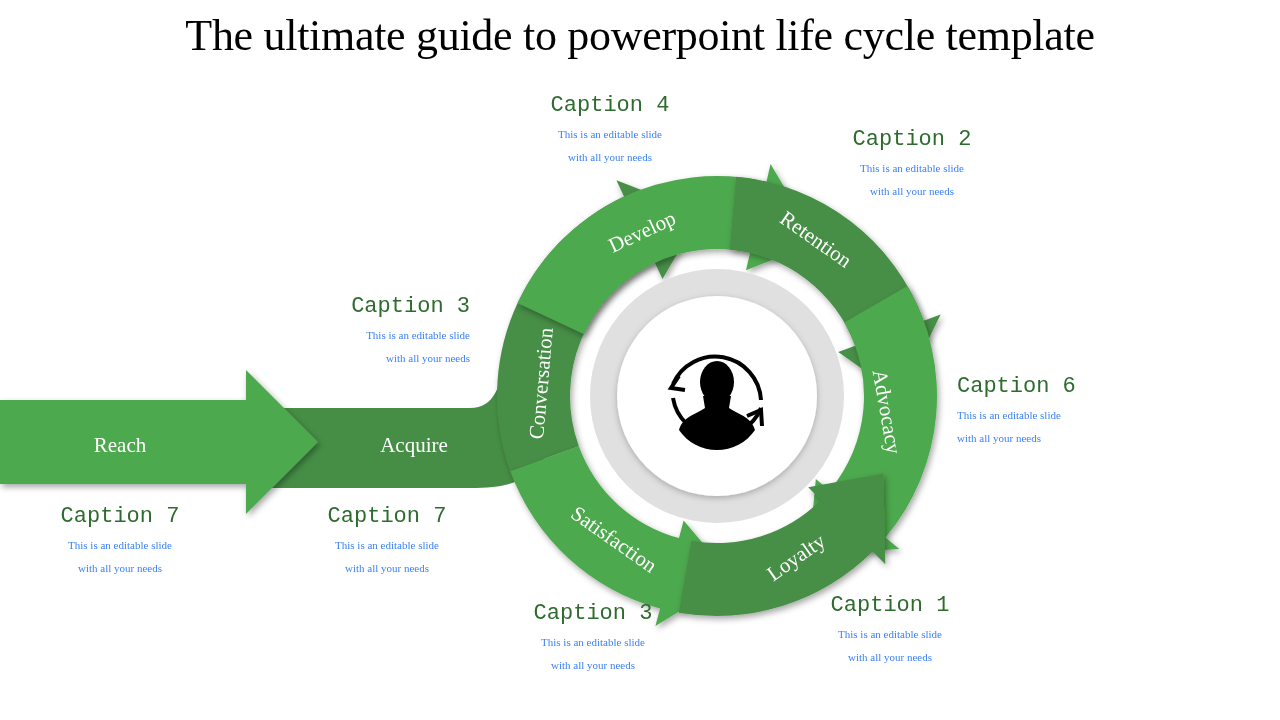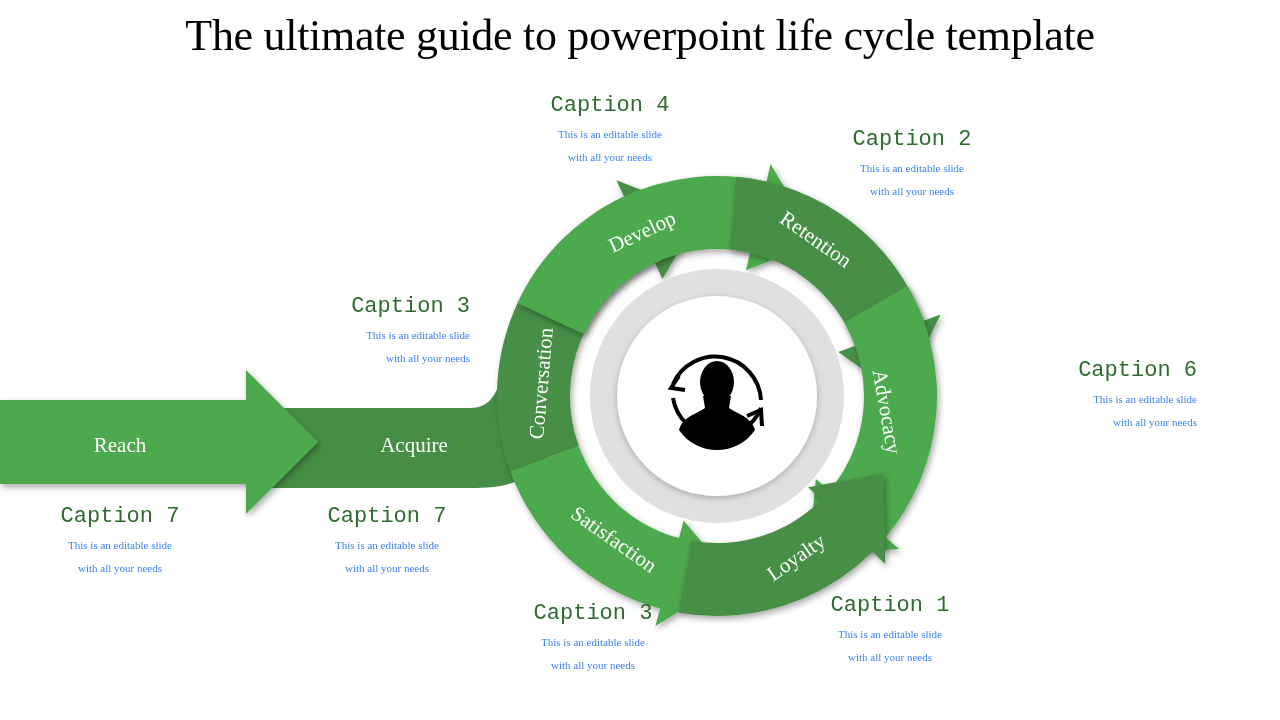--- a/index.html
+++ b/index.html
@@ -3,21 +3,21 @@
 <meta charset="utf-8">
 <style>
   html, body { margin: 0; padding: 0; }
   body { width: 1280px; height: 720px; background: #ffffff; position: relative; overflow: hidden; font-family: "DejaVu Serif", "Liberation Serif", serif; }
   .title { position: absolute; left: 0; top: 10px; width: 1280px; text-align: center; font-family: Liberation Serif, serif; font-size: 44px; color: #000; letter-spacing: -0.3px; }
   svg#diagram { position: absolute; left: 0; top: 0; }
   .cap { position: absolute; width: 240px; text-align: center; font-family: "Liberation Serif", serif; }
   .cap .h { font-size: 22px; color: #2e6b2e; line-height: 26px; font-family: Liberation Mono, monospace; }
   .cap .b { font-size: 11px; color: #3b82f6; line-height: 23px; margin-top: 4px; }
   .cap.right { text-align: right; }
-  .cap.left { text-align: right; }
+  .cap.left { text-align: left; margin-top: 16px; }
   .lbl { font-family: "Liberation Serif", serif; fill: #ffffff; font-size: 21px; }
 </style>
 </head>
 <body>
 
 <div class="title">The ultimate guide to powerpoint life cycle template</div>
 
 <svg id="diagram" width="1280" height="720">
   <defs>
     <filter id="sh" x="-20%" y="-20%" width="140%" height="140%">

